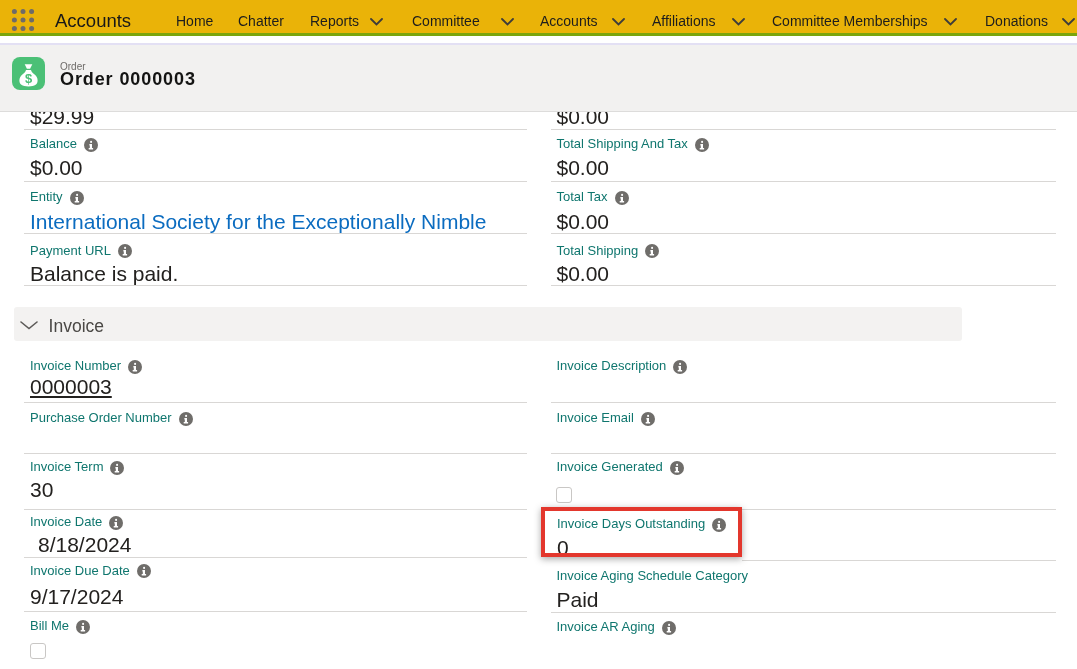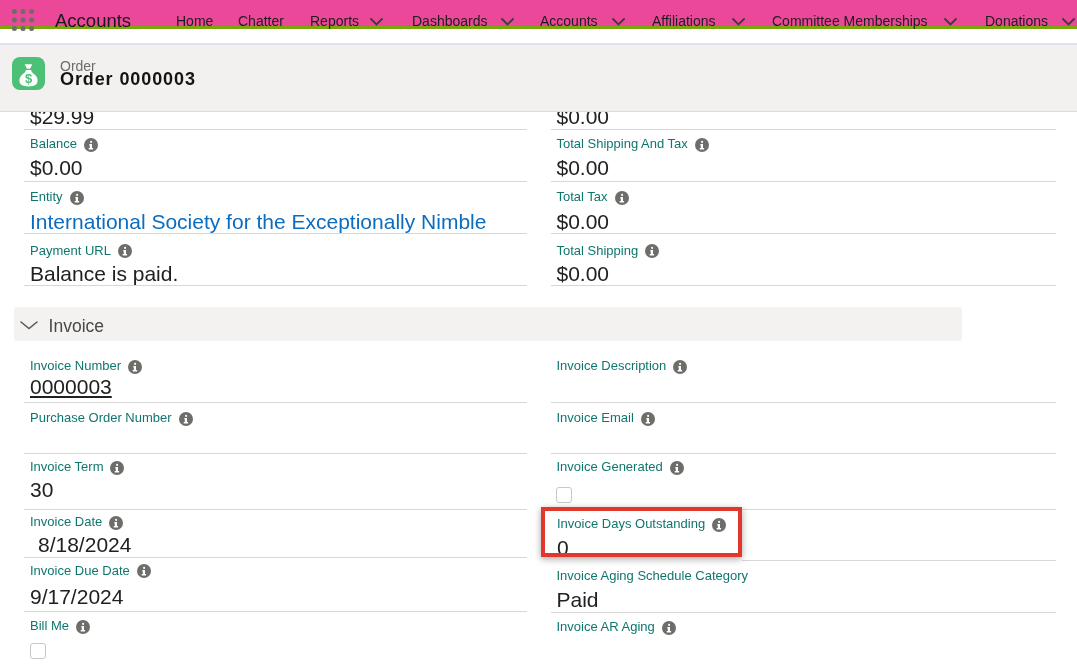--- a/index.html
+++ b/index.html
@@ -11,40 +11,40 @@
   .ico { display:inline-block; margin-left:7px; }
   .navtxt { position:absolute; top:13px; font-size:14px; line-height:17px; color:#1d1d1d; white-space:nowrap; }
   .navchev { position:absolute; top:18.2px; }
   .cb { position:absolute; width:16px; height:16px; background:#fff; border:1px solid #c9c7c5; border-radius:3px; }
   a.lnk { color:#0b6cc0; text-decoration:none; border-bottom:1px dotted #0b6cc0; }
 </style>
 </head>
 <body>
 <div class="abs" style="left:0;top:0;width:1077px;height:669px;background:#fff;">
 
-  <div class="abs" id="navbar" style="left:0;top:0;width:1077px;height:29px;background:#ec4899;border-bottom:3.5px solid #7ba50c;">
+  <div class="abs" id="navbar" style="left:0;top:0;width:1077px;height:36px;background:#eab308;border-bottom:3.5px solid #7ba50c;">
 
     <svg class="abs" style="left:11px;top:8px;" width="24" height="24" viewBox="0 0 24 24">
       <g fill="#6e6b68">
         <circle cx="3.4" cy="3.4" r="2.5"></circle>
           <circle cx="12" cy="3.4" r="2.5"></circle>
           <circle cx="20.6" cy="3.4" r="2.5"></circle>
         <circle cx="3.4" cy="12" r="2.5"></circle>
           <circle cx="12" cy="12" r="2.5"></circle>
           <circle cx="20.6" cy="12" r="2.5"></circle>
         <circle cx="3.4" cy="20.6" r="2.5"></circle>
           <circle cx="12" cy="20.6" r="2.5"></circle>
           <circle cx="20.6" cy="20.6" r="2.5"></circle>
       </g>
     </svg>
     <div class="abs" style="left:55px;top:10px;font-size:18.5px;line-height:22px;color:#181818;">Accounts</div>
     <div class="navtxt" style="left:176px;">Home</div>
     <div class="navtxt" style="left:238px;text-align:right;">Chatter</div>
     <div class="navtxt" style="left:310px;">Reports</div>
-    <div class="navtxt" style="left:412px;">Dashboards</div>
+    <div class="navtxt" style="left:412px;">Committee</div>
     <div class="navtxt" style="left:540px;">Accounts</div>
     <div class="navtxt" style="left:652px;">Affiliations</div>
     <div class="navtxt" style="left:772px;">Committee Memberships</div>
     <div class="navtxt" style="left:985px;">Donations</div>
     <svg class="navchev" style="left:370.3px;" width="13" height="8" viewBox="0 0 13 8">
         <path d="M1 1 L6.5 6.5 L12 1" fill="none" stroke="#3e3c3a" stroke-width="1.8" stroke-linecap="round"></path>
       </svg>
     <svg class="navchev" style="left:500.6px;" width="13" height="8" viewBox="0 0 13 8">
         <path d="M1 1 L6.5 6.5 L12 1" fill="none" stroke="#3e3c3a" stroke-width="1.8" stroke-linecap="round"></path>
       </svg>
@@ -66,21 +66,21 @@
   <div class="abs" id="pagehead" style="left:0;top:44.5px;width:1077px;height:67.5px;background:#f2f1f0;border-bottom:1px solid #dddcdb;z-index:5;">
     <div class="abs" style="left:12px;top:12.5px;width:33px;height:33px;border-radius:8px;background:#4bc076;">
       <svg width="33" height="33" viewBox="0 0 33 33">
         <g fill="#fff">
           <path d="M12.7 7.3 L20.3 7.3 L18.1 11.7 L14.9 11.7 Z"></path>
           <path d="M14 12.9 L19 12.9 C19.3 14.9 21 16.1 22.6 17.5 C24.6 19.2 25.6 21.1 25.6 23.4 C25.6 25.2 25 26.7 23.6 27.8 C22 29 19.6 29.4 16.5 29.4 C13.4 29.4 11 29 9.4 27.8 C8 26.7 7.4 25.2 7.4 23.4 C7.4 21.1 8.4 19.2 10.4 17.5 C12 16.1 13.7 14.9 14 12.9 Z"></path>
         </g>
         <text x="16.6" y="25.6" font-size="13" font-weight="bold" text-anchor="middle" fill="#4bc076" font-family="Liberation Sans, sans-serif">$</text>
       </svg>
     </div>
-    <div class="abs" style="left:60px;top:14.7px;font-size:14px;line-height:15px;color:#6e6b68;">Order</div>
+    <div class="abs" style="left:60px;top:14.7px;font-size:10px;line-height:15px;color:#6e6b68;">Order</div>
     <div class="abs" style="left:60px;top:24.5px;font-size:18px;line-height:21px;font-weight:bold;letter-spacing:0.9px;color:#141413;">Order 0000003</div>
   </div>
 
   <div class="val" style="left:30px;top:107.5px;">$29.99</div>
   <div class="val" style="left:556.5px;top:107.5px;">$0.00</div>
   <div class="rule" style="left:24px;top:128.5px;width:502.5px;"></div>
   <div class="rule" style="left:551px;top:128.5px;width:504.5px;"></div>
 
   <div class="lbl" style="left:30px;top:137.3px;">Balance<svg class="ico" width="14" height="14" viewBox="0 0 14 14" style="vertical-align:-3.5px">
         <circle cx="7" cy="7" r="7" fill="#6f6d6a"></circle>

